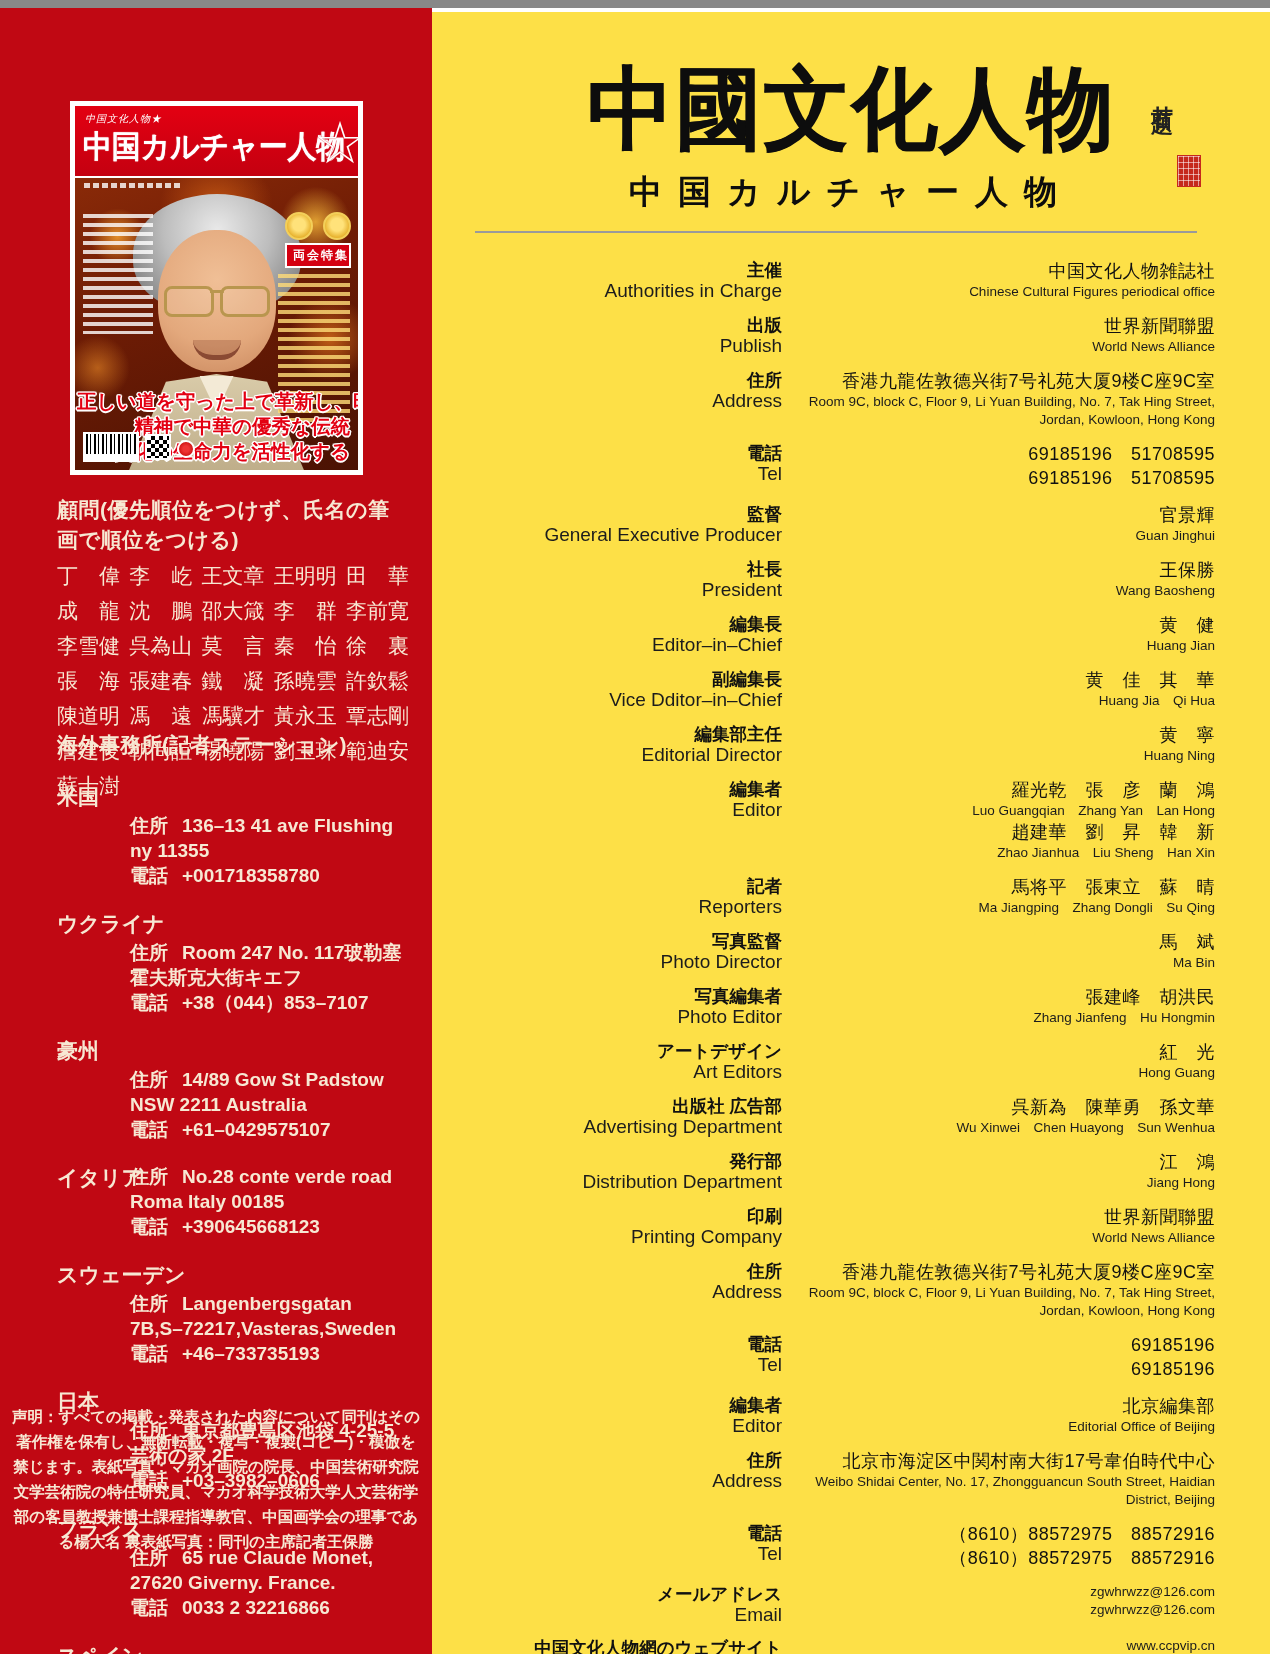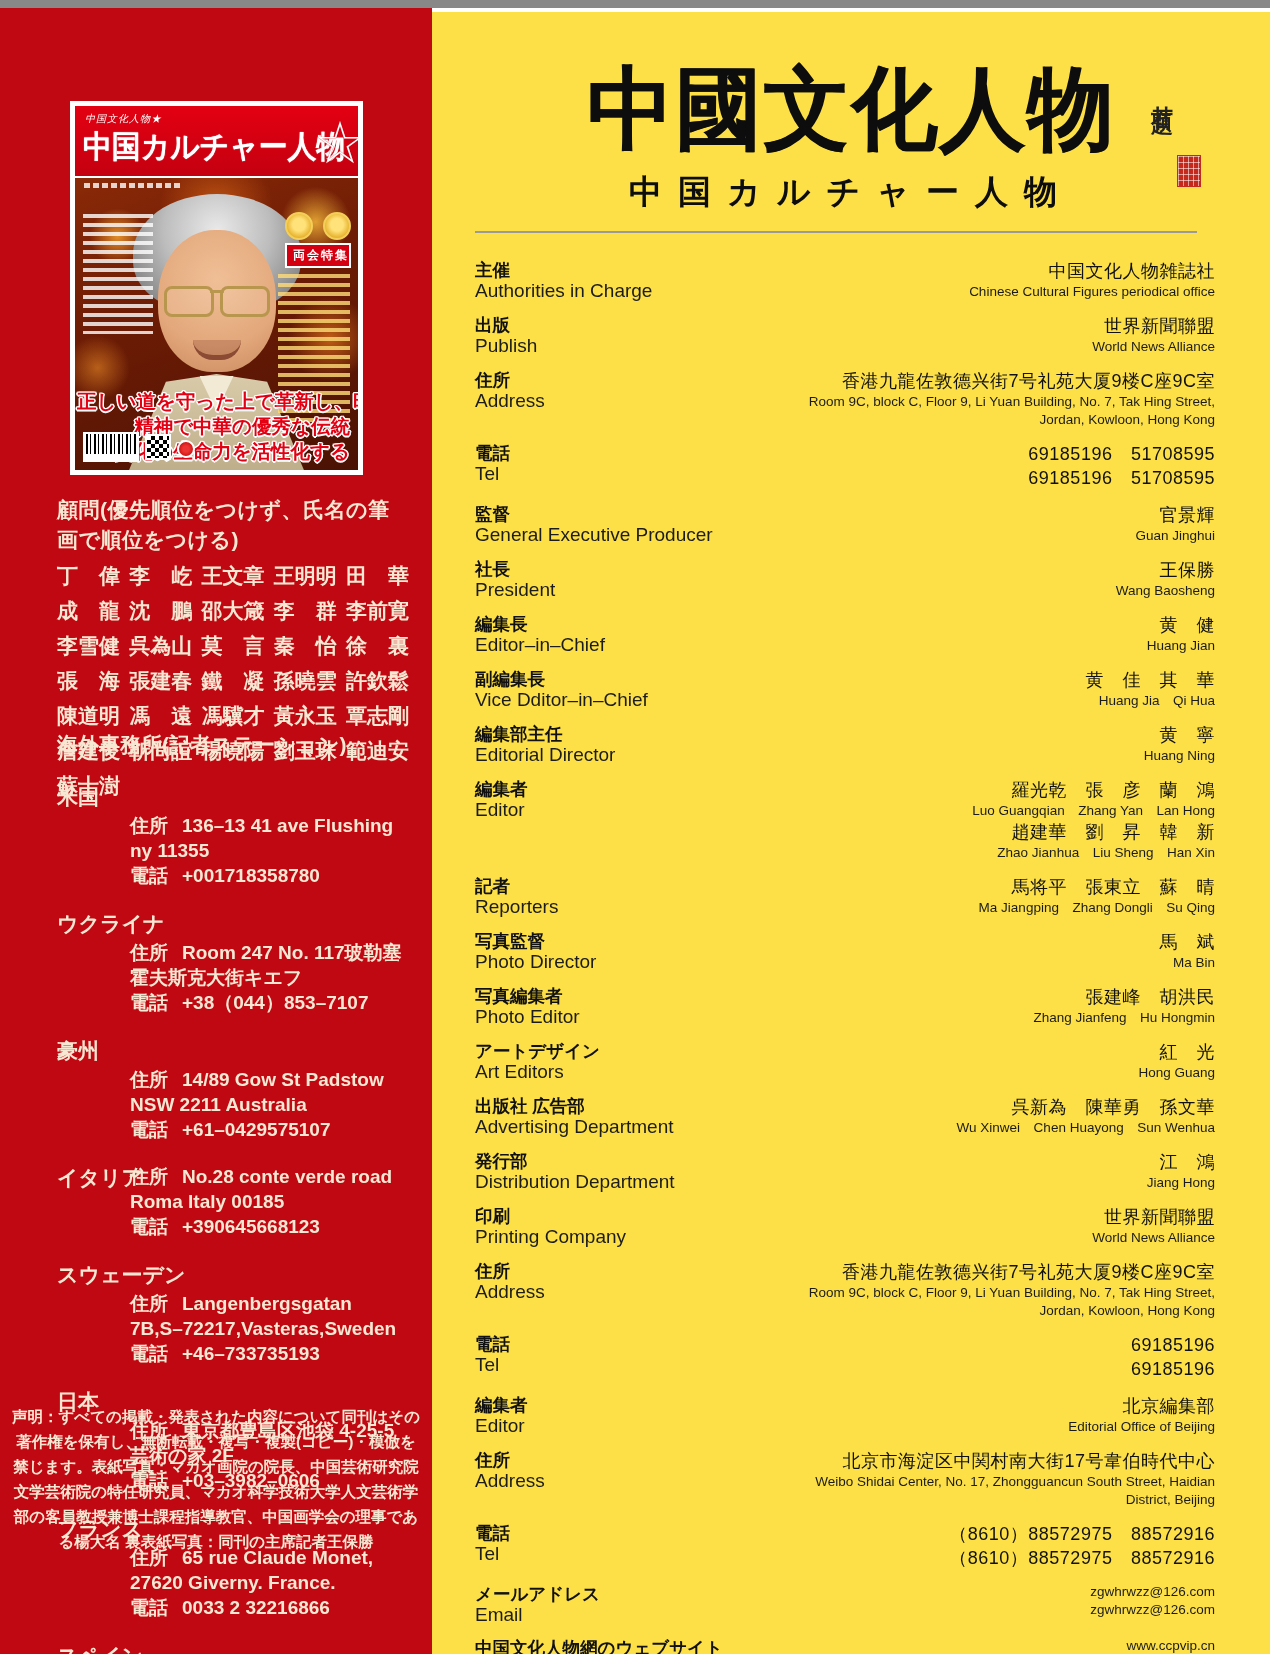--- a/index.html
+++ b/index.html
@@ -104,21 +104,21 @@
   .qr i { display:block; width:100%; height:100%;
     background:
      conic-gradient(#000 90deg, #fff 0 180deg, #000 0 270deg, #fff 0) 0 0/8px 8px; }
   .redseal-s { position:absolute; left:102px; bottom:12px; width:18px; height:18px; border-radius:50%;
     background:radial-gradient(circle,#e33 30%,#b00 100%); z-index:6; border:2px solid #fff; }
 
   
   .sb-content { position:absolute; left:57px; top:487px; width:352px; }
   .advisors-heading { font-size:21px; font-weight:700; line-height:30px; letter-spacing:.5px; }
   .advisors-grid { margin-top:6px; display:grid; grid-template-columns:repeat(5,auto);
-    justify-content:space-between; row-gap:6px; font-size:21px; font-weight:700; line-height:29px;text-align:center; }
+    justify-content:space-between; row-gap:6px; font-size:21px; font-weight:400; line-height:29px;text-align:center; }
   .overseas { position:absolute; left:57px; top:723px; width:352px; }
   .overseas-heading { font-size:21px; font-weight:700; margin-bottom:24px; }
   .office { margin-bottom:22px; position:relative; }
   .office-name { font-size:21px; font-weight:700; line-height:28px; }
   .office-body { margin-left:73px; font-size:19px; font-weight:700; line-height:25px; margin-top:2px; }
   .office.inline .office-name { position:absolute; left:0; top:0; }
   .office.inline .office-body { margin-top:0; }
   .jp-label { margin-right:14px; }
   .disclaimer {
     position:absolute; left:10px; top:1396px; width:412px; text-align:center;
@@ -141,21 +141,21 @@
                      linear-gradient(90deg, rgba(255,255,255,.55) 1px, transparent 1px);
     background-size:5px 6px; }
   .logo-sub {
     margin-top:14px; text-align:center; font-family:"DejaVu Serif","Liberation Serif",serif;
     font-size:33px; font-weight:700; letter-spacing:16px; color:#0d0d0d; white-space:nowrap;
   }
   .rule { margin:16px 0 0 43px; width:722px; height:2px; background:#9a9a9a; }
 
   .rows { margin:26px 0 0 43px; width:740px; }
   .mrow { display:flex; margin-bottom:13px; }
-  .mrow .lbl { width:307px; flex:none; }
+  .mrow .lbl { width:307px; text-align:right; flex:none; }
   .mrow .lbl .l-jp { font-size:17.5px; font-weight:700; line-height:23px; }
   .mrow .lbl .l-en { font-size:19px; line-height:18px; color:#1c1c1c; }
   .mrow .val { margin-left:19px; flex:1;text-align:right; }
   .val .v-jp { font-size:18px; line-height:24px; font-weight:400; letter-spacing:.5px; }
   .val .v-en { font-size:13.5px; line-height:18px; color:#1c1c1c; }
 </style>
 </head>
 <body>
 
 <div class="page">

